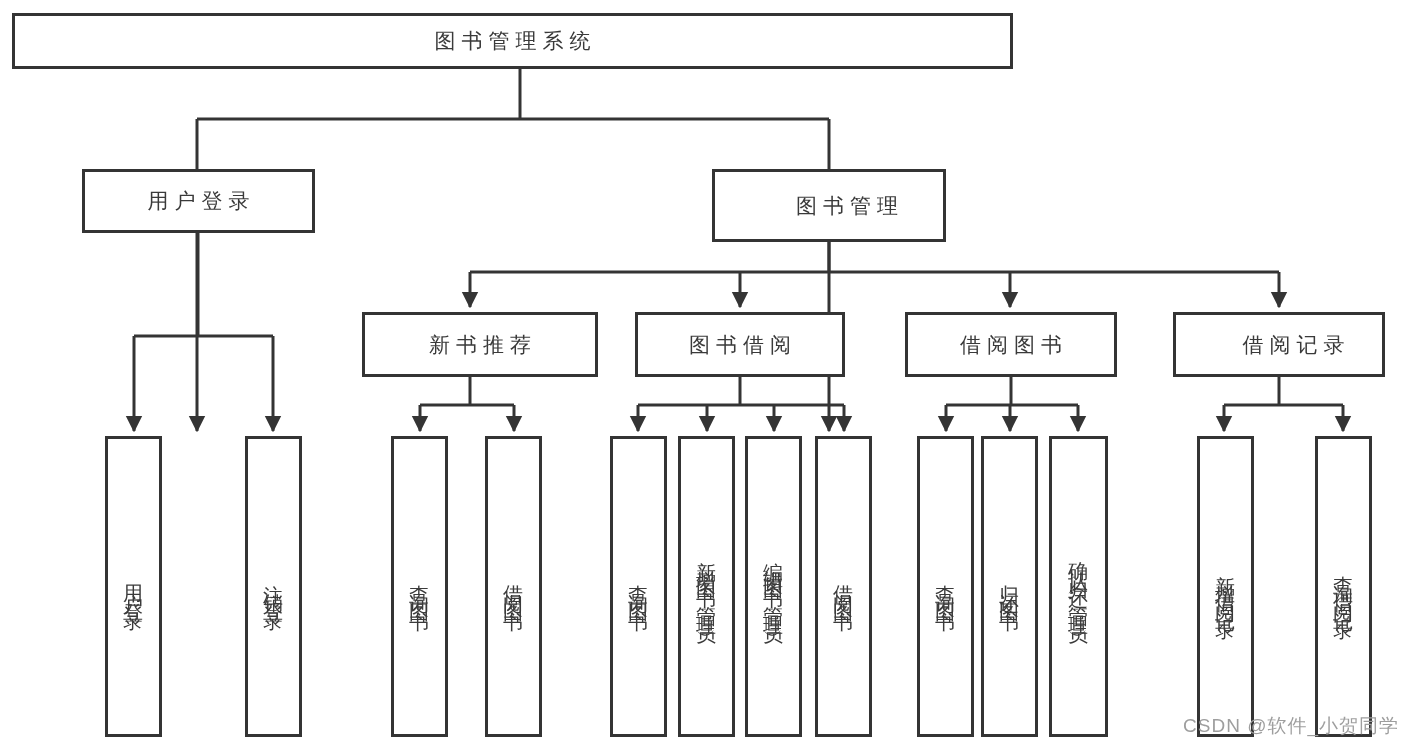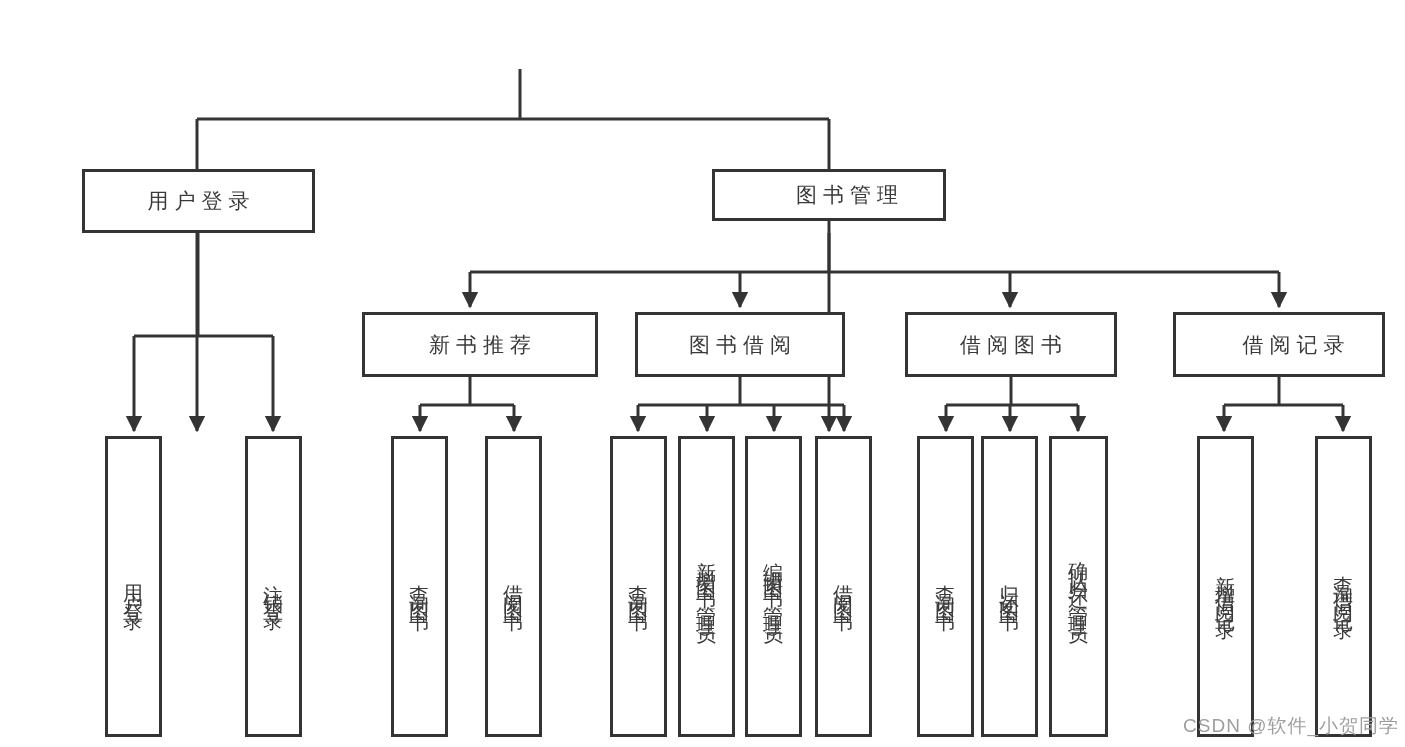--- a/index.html
+++ b/index.html
@@ -54,21 +54,21 @@
     right: 6px;
     bottom: 8px;
     font-size: 19px;
     color: #9e9e9e;
     letter-spacing: 1px;
   }
 
   
   #root-box        { left: 12px;   top: 13px;  width: 1001px; height: 56px; }
   #user-login-box  { left: 82px;   top: 169px; width: 233px;  height: 64px; }
-  #book-mgmt-box   { left: 712px;  top: 169px; width: 234px;  height: 52px; padding-left: 36px; }
+  #book-mgmt-box   { left: 712px;  top: 169px; width: 234px;  height: 73px; padding-left: 36px; }
   #new-books-box       { left: 362px;  top: 312px; width: 236px; height: 65px; }
   #book-borrow-box     { left: 635px;  top: 312px; width: 210px; height: 65px; text-align: right; }
   #current-borrow-box  { left: 905px;  top: 312px; width: 212px; height: 65px; }
   #borrow-records-box  { left: 1173px; top: 312px; width: 212px; height: 65px; padding-left: 29px; }
   .leaf { top: 436px; width: 57px; height: 301px; }
   #leaf-0  { left: 105px; }
   #leaf-1  { left: 245px; }
   #leaf-2  { left: 391px; }
   #leaf-3  { left: 485px; }
   #leaf-4  { left: 610px; }
@@ -129,20 +129,23 @@
       <path d="M1010,405 V431" marker-end="url(#arrow)"></path>
       <path d="M1078,405 V431" marker-end="url(#arrow)"></path>
 
       <path d="M1279,377 V405"></path>
       <path d="M1224,405 H1343"></path>
       <path d="M1224,405 V431" marker-end="url(#arrow)"></path>
       <path d="M1343,405 V431" marker-end="url(#arrow)"></path>
     </g>
   </svg>
 
+  <div class="node" id="root-box">
+    <span class="h-label">图书管理系统</span>
+  </div>
 
   <div class="node" id="user-login-box">
     <span class="h-label">用户登录</span>
   </div>
   <div class="node" id="book-mgmt-box">
     <span class="h-label">图书管理</span>
   </div>
 
   <div class="node" id="new-books-box">
     <span class="h-label">新书推荐</span>

